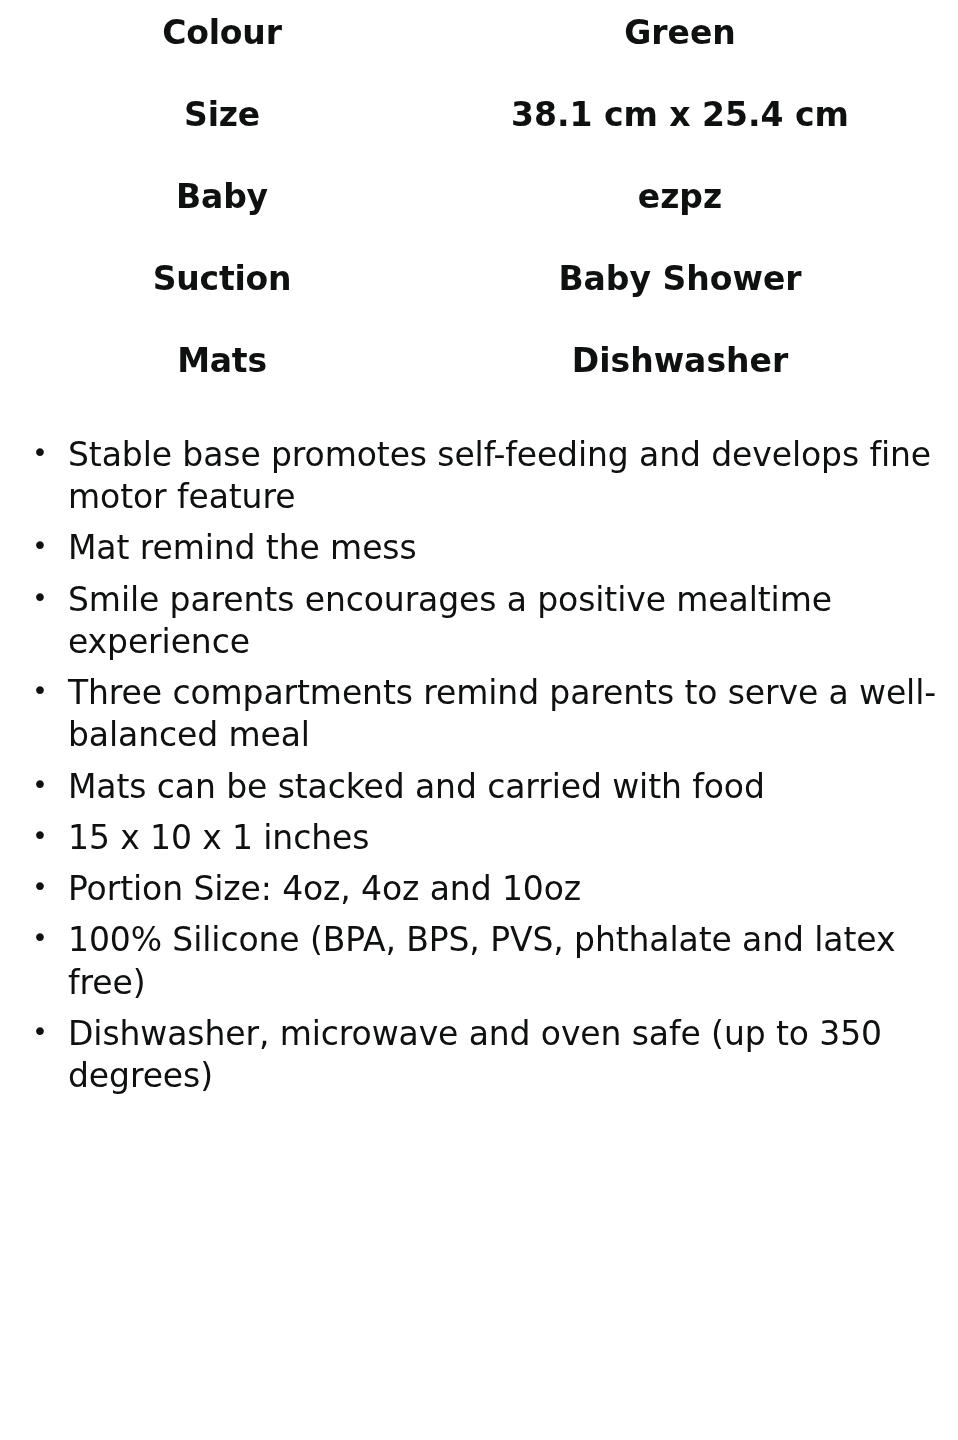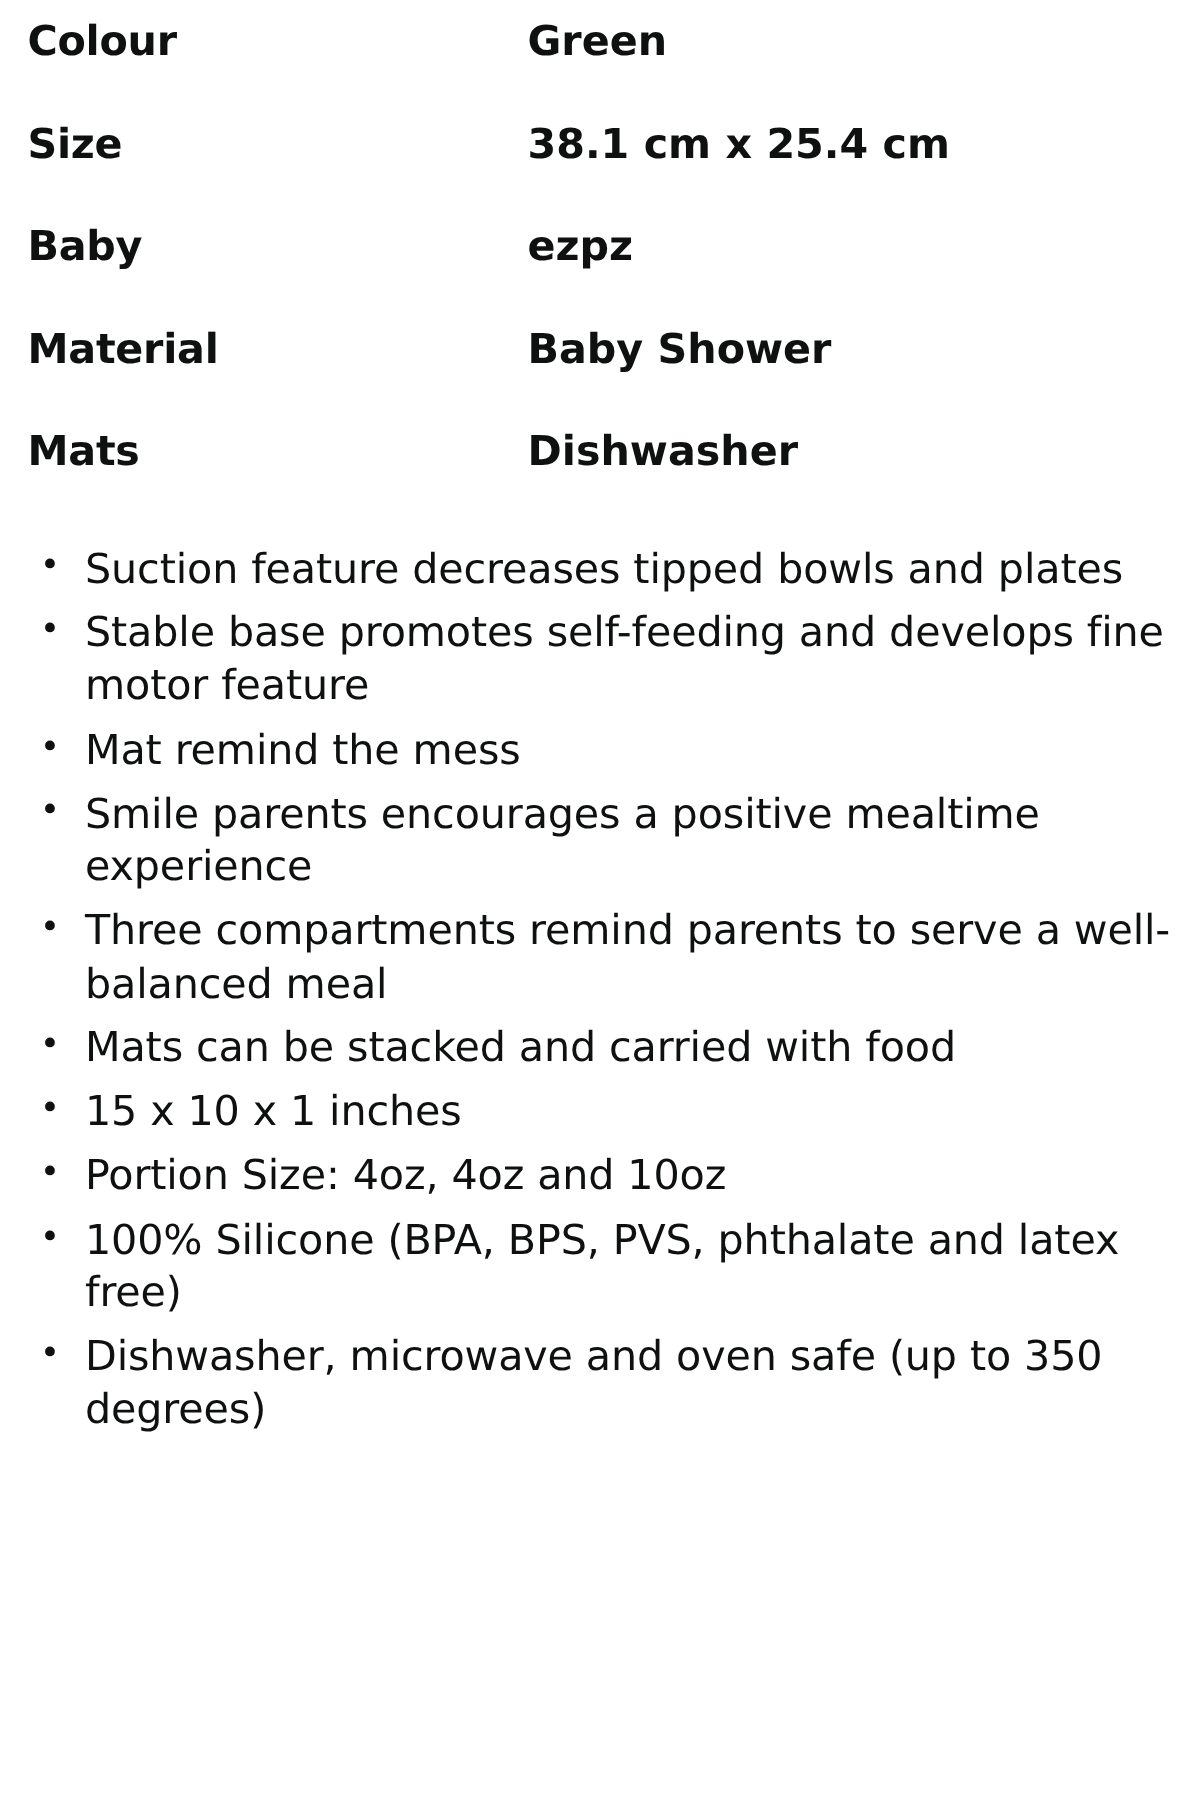--- a/index.html
+++ b/index.html
@@ -20,20 +20,21 @@
     width: 958px;
   }
   
   .spec-table {
     width: 100%;
     border-collapse: collapse;
     margin-bottom: 10px;
   }
   .spec-table tr {
     height: 82px;
+    text-align: center;
   }
   .spec-table td {
     vertical-align: top;
     padding: 0;
     font-size: 33px;
     line-height: 1.15;
   }
   .spec-key {
     width: 400px;
     font-weight: bold;
@@ -78,32 +79,31 @@
       </tr>
       <tr>
         <td class="spec-key">Size</td>
         <td class="spec-val">38.1 cm x 25.4 cm</td>
       </tr>
       <tr>
         <td class="spec-key">Baby</td>
         <td class="spec-val">ezpz</td>
       </tr>
       <tr>
-        <td class="spec-key">Material</td>
+        <td class="spec-key">Suction</td>
         <td class="spec-val">Baby Shower</td>
       </tr>
       <tr>
         <td class="spec-key">Mats</td>
         <td class="spec-val">Dishwasher</td>
       </tr>
     </tbody>
   </table>
 
   <ul class="features">
-    <li>Suction feature decreases tipped bowls and plates</li>
     <li>Stable base promotes self-feeding and develops fine motor feature</li>
     <li>Mat remind the mess</li>
     <li>Smile parents encourages a positive mealtime experience</li>
     <li>Three compartments remind parents to serve a well-balanced meal</li>
     <li>Mats can be stacked and carried with food</li>
     <li>15 x 10 x 1 inches</li>
     <li>Portion Size: 4oz, 4oz and 10oz</li>
     <li>100% Silicone (BPA, BPS, PVS, phthalate and latex free)</li>
     <li>Dishwasher, microwave and oven safe (up to 350 degrees)</li>
   </ul>

